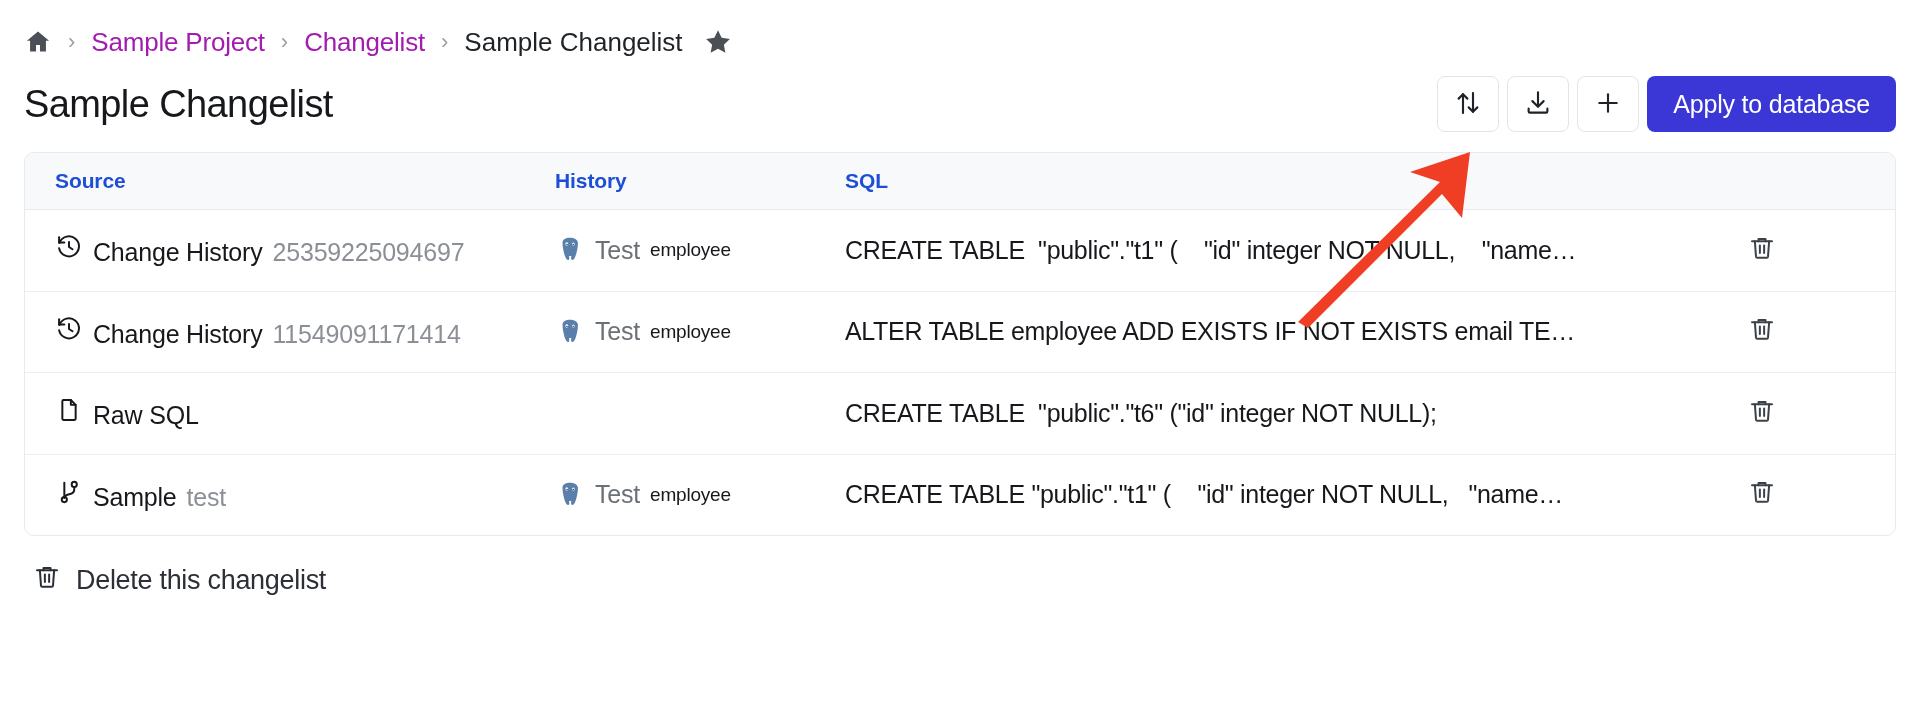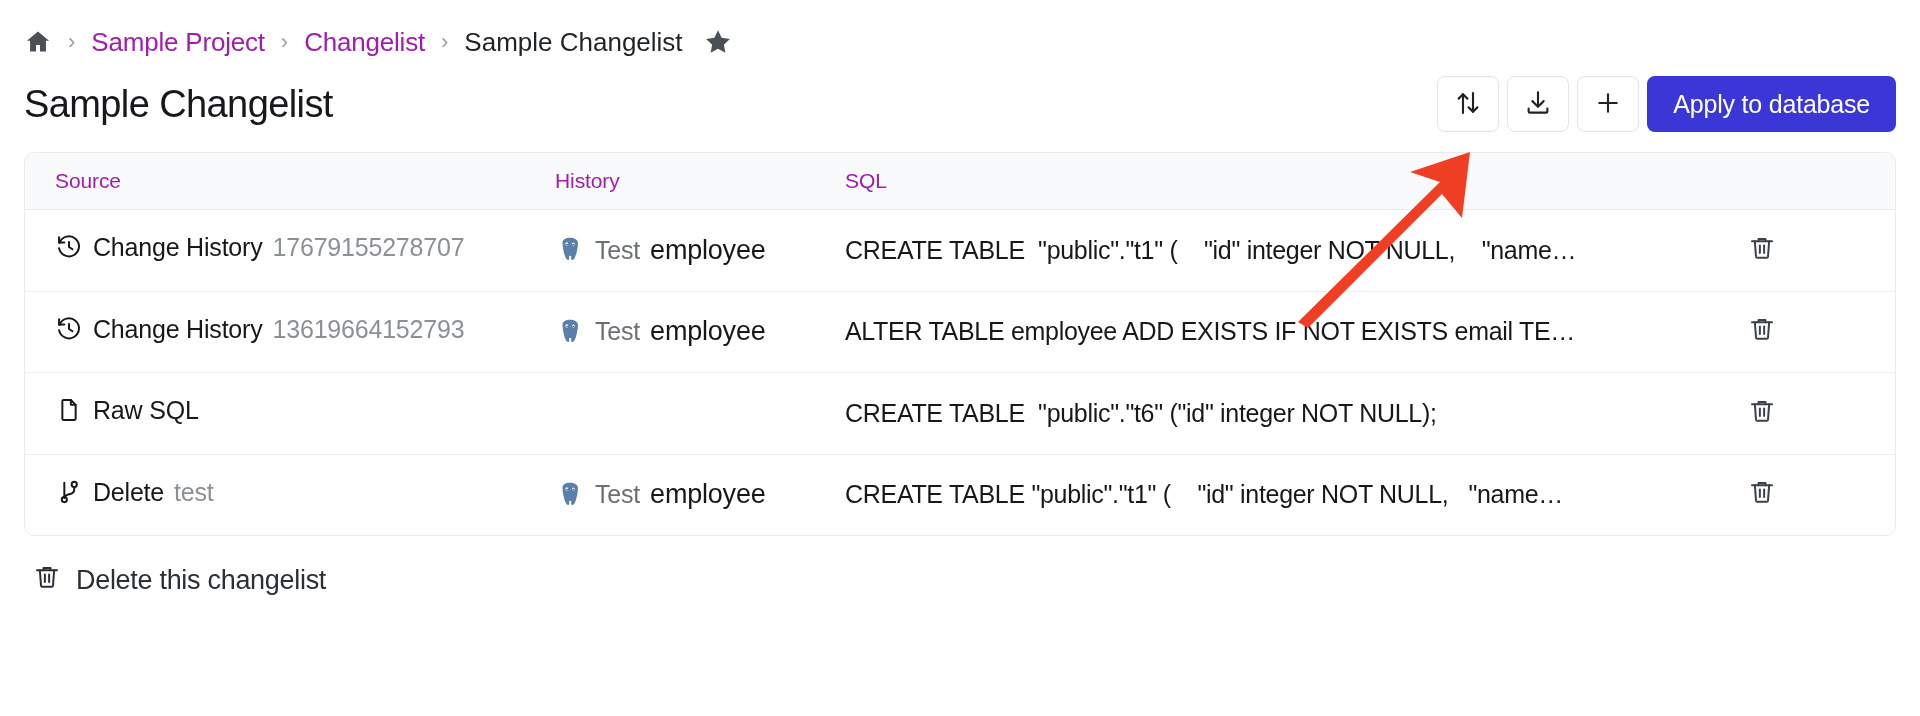--- a/index.html
+++ b/index.html
@@ -57,45 +57,45 @@
   .table-wrap {
     margin: 12px 24px 0 24px;
     border: 1px solid #e8eaed;
     border-radius: 10px;
     overflow: hidden;
   }
   table.changelist { width: 100%; border-collapse: collapse; table-layout: fixed; }
   table.changelist thead th {
     background: #f8f9fb;
     text-align: left;
-    font-size: 21px; font-weight: 400; color:#a21caf;
+    font-size: 21px; font-weight: 700; color:#1d4ed8;
     padding: 16px 0 16px 0;
     border-bottom: 1px solid #e8eaed;
     letter-spacing:-0.1px;
   }
   .col-source  { width: 530px; padding-left: 30px !important; }
   .col-db      { width: 290px; }
   .col-sql     { width: auto; }
   .col-act     { width: 150px; }
 
   table.changelist tbody td {
     padding: 22px 0;
     border-bottom: 1px solid #eceef1;
     font-size: 25px; color:#16181c; vertical-align: middle;
     white-space: nowrap; overflow: hidden;
   }
   table.changelist tbody tr:last-child td { border-bottom: none; }
 
-  .src-cell { display:flex; align-items:flex-start; gap:10px; padding-left:30px; }
+  .src-cell { display:flex; align-items:flex-end; gap:10px; padding-left:30px; }
   .src-label { font-size:25px; color:#16181c; letter-spacing:-0.2px; }
   .src-detail { font-size:25px; color:#8b9096; letter-spacing:-0.2px; }
 
   .db-cell { display:flex; align-items:center; gap: 10px; }
   .db-env { font-size:25px; color:#6b7076; letter-spacing:-0.2px; }
-  .db-name { font-size:27px; color:#16181c; letter-spacing:-0.2px;text-align:right; }
+  .db-name { font-size:19px; color:#16181c; letter-spacing:-0.2px;text-align:right; }
 
   .sql-cell {
     font-size: 25px; color:#16181c; letter-spacing:-0.3px;
     overflow:hidden; text-overflow: ellipsis; white-space: pre; padding-right: 10px;
   }
   .act-cell { text-align:left; padding-left: 10px; }
   .trash-btn {
     background:none; border:none; padding:0; cursor:pointer;
     width:34px; height:34px; display:inline-flex; align-items:center; justify-content:center;
   }
@@ -200,21 +200,21 @@
             <div class="src-cell">
               <span>
                 <svg width="28" height="28" viewBox="0 0 24 24" fill="none" stroke="#16181c" stroke-width="1.7" stroke-linecap="round" stroke-linejoin="round" aria-hidden="true">
                   <path d="M3.5 8.2V3.7"></path>
                     <path d="M3.5 8.2H8"></path>
                   <path d="M3.9 8.4A8.6 8.6 0 1 1 3.5 13"></path>
                   <path d="M12 7.6V12l3 1.9"></path>
                 </svg>
               </span>
               <span class="src-label">Change History</span>
-              <span class="src-detail">17679155278707</span>
+              <span class="src-detail">25359225094697</span>
             </div>
           </td>
           <td>
             <div class="db-cell">
               <span class="pg-icon">
                 <svg width="30" height="30" viewBox="0 0 32 32" aria-hidden="true">
                   <path fill="#5a7fab" d="M16 3c-4.6 0-8 1.8-8 5.2 0 3 .4 5.6 1 8.3.7 3.3 1.6 6.4 2.7 8.3.8 1.4 2 2.2 3 1.5.6-.5.6-1.6.5-2.6l-.2-1.6c.3.1.7.2 1.1.2s.9-.1 1.3-.2l-.2 1.7c-.1 1 0 2 .6 2.5 1 .7 2.2-.1 3-1.5 1.1-1.9 2-5 2.7-8.3.6-2.7 1-5.3 1-8.3C24 4.8 20.6 3 16 3z"></path>
                   <ellipse cx="12.6" cy="9.6" rx="1.5" ry="1.9" fill="#fff"></ellipse>
                   <ellipse cx="19.6" cy="9.6" rx="1.3" ry="1.7" fill="#fff"></ellipse>
                   <circle cx="12.8" cy="10" r=".8" fill="#16324f"></circle>
@@ -248,21 +248,21 @@
             <div class="src-cell">
               <span>
                 <svg width="28" height="28" viewBox="0 0 24 24" fill="none" stroke="#16181c" stroke-width="1.7" stroke-linecap="round" stroke-linejoin="round" aria-hidden="true">
                   <path d="M3.5 8.2V3.7"></path>
                     <path d="M3.5 8.2H8"></path>
                   <path d="M3.9 8.4A8.6 8.6 0 1 1 3.5 13"></path>
                   <path d="M12 7.6V12l3 1.9"></path>
                 </svg>
               </span>
               <span class="src-label">Change History</span>
-              <span class="src-detail">13619664152793</span>
+              <span class="src-detail">11549091171414</span>
             </div>
           </td>
           <td>
             <div class="db-cell">
               <span class="pg-icon">
                 <svg width="30" height="30" viewBox="0 0 32 32" aria-hidden="true">
                   <path fill="#5a7fab" d="M16 3c-4.6 0-8 1.8-8 5.2 0 3 .4 5.6 1 8.3.7 3.3 1.6 6.4 2.7 8.3.8 1.4 2 2.2 3 1.5.6-.5.6-1.6.5-2.6l-.2-1.6c.3.1.7.2 1.1.2s.9-.1 1.3-.2l-.2 1.7c-.1 1 0 2 .6 2.5 1 .7 2.2-.1 3-1.5 1.1-1.9 2-5 2.7-8.3.6-2.7 1-5.3 1-8.3C24 4.8 20.6 3 16 3z"></path>
                   <ellipse cx="12.6" cy="9.6" rx="1.5" ry="1.9" fill="#fff"></ellipse>
                   <ellipse cx="19.6" cy="9.6" rx="1.3" ry="1.7" fill="#fff"></ellipse>
                   <circle cx="12.8" cy="10" r=".8" fill="#16324f"></circle>
@@ -332,21 +332,21 @@
           <td>
             <div class="src-cell">
               <span>
                 <svg width="28" height="28" viewBox="0 0 24 24" fill="none" stroke="#16181c" stroke-width="1.7" stroke-linecap="round" stroke-linejoin="round" aria-hidden="true">
                   <circle cx="8" cy="18.5" r="2.2"></circle>
                   <circle cx="16.5" cy="5.5" r="2.2"></circle>
                   <path d="M16.5 7.7v2.1c0 2.4-2 3.6-4.3 4.2-2 .5-4.2 1.2-4.2 3.1"></path>
                   <path d="M8 16.3V4"></path>
                 </svg>
               </span>
-              <span class="src-label">Delete</span>
+              <span class="src-label">Sample</span>
               <span class="src-detail">test</span>
             </div>
           </td>
           <td>
             <div class="db-cell">
               <span class="pg-icon">
                 <svg width="30" height="30" viewBox="0 0 32 32" aria-hidden="true">
                   <path fill="#5a7fab" d="M16 3c-4.6 0-8 1.8-8 5.2 0 3 .4 5.6 1 8.3.7 3.3 1.6 6.4 2.7 8.3.8 1.4 2 2.2 3 1.5.6-.5.6-1.6.5-2.6l-.2-1.6c.3.1.7.2 1.1.2s.9-.1 1.3-.2l-.2 1.7c-.1 1 0 2 .6 2.5 1 .7 2.2-.1 3-1.5 1.1-1.9 2-5 2.7-8.3.6-2.7 1-5.3 1-8.3C24 4.8 20.6 3 16 3z"></path>
                   <ellipse cx="12.6" cy="9.6" rx="1.5" ry="1.9" fill="#fff"></ellipse>
                   <ellipse cx="19.6" cy="9.6" rx="1.3" ry="1.7" fill="#fff"></ellipse>

